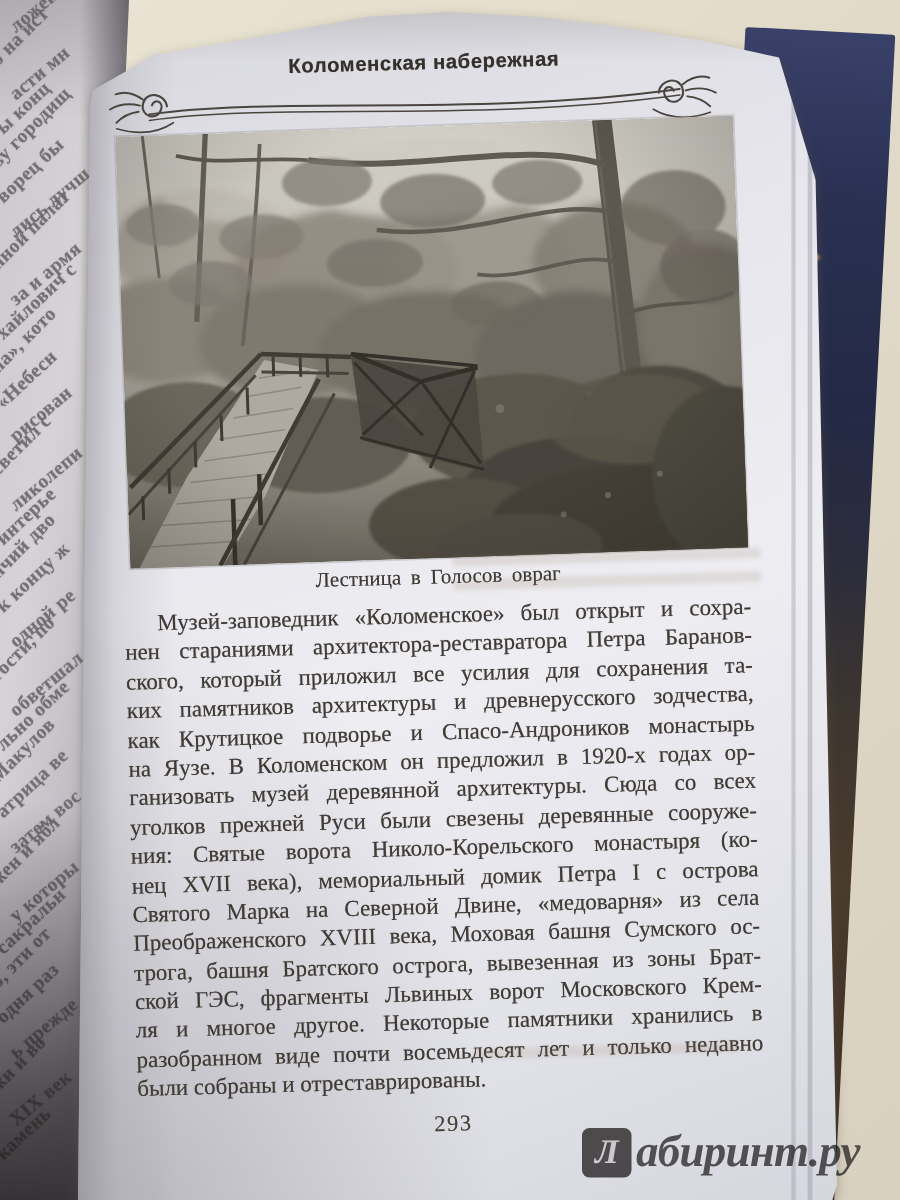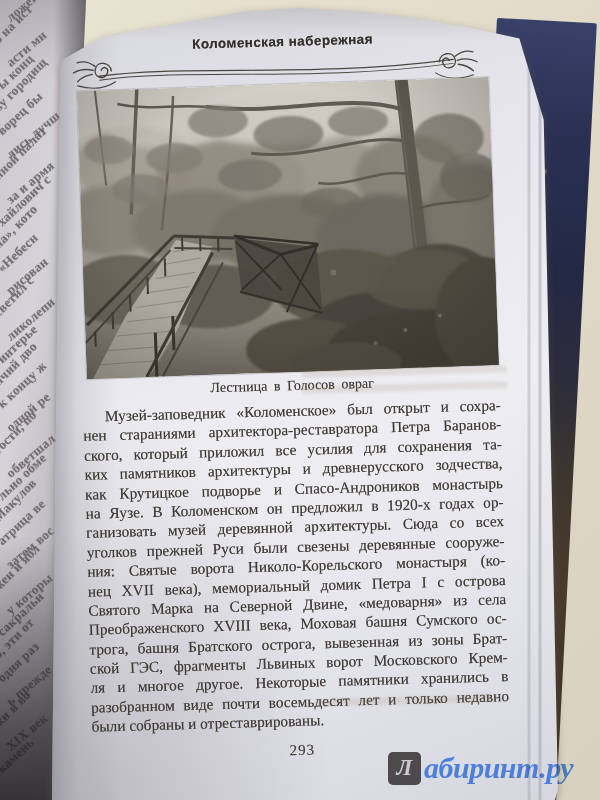--- a/index.html
+++ b/index.html
@@ -106,21 +106,21 @@
   
   .watermark{
     position:absolute;left:388px;top:751px;z-index:9;display:flex;align-items:center;gap:3px;
     opacity:.85;mix-blend-mode:multiply;
   }
   .wm-box{
     width:33px;height:33px;border-radius:5px;background:#3b3737;
     display:flex;align-items:center;justify-content:center;
     font:700 italic 23px "Liberation Serif",serif;color:#e9e7e4;
   }
-  .wm-text{font:700 italic 30px "Liberation Serif",serif;color:#3b82f6;letter-spacing:-.5px;}
+  .wm-text{font:700 italic 30px "Liberation Serif",serif;color:#404040;letter-spacing:-.5px;}
 </style>
 </head>
 <body>
 
 <div class="cover">
   <span class="light l1"></span>
   <span class="light l2"></span>
   <span class="light l3"></span>
   <span class="light l4"></span>
   <span class="light l5"></span>

